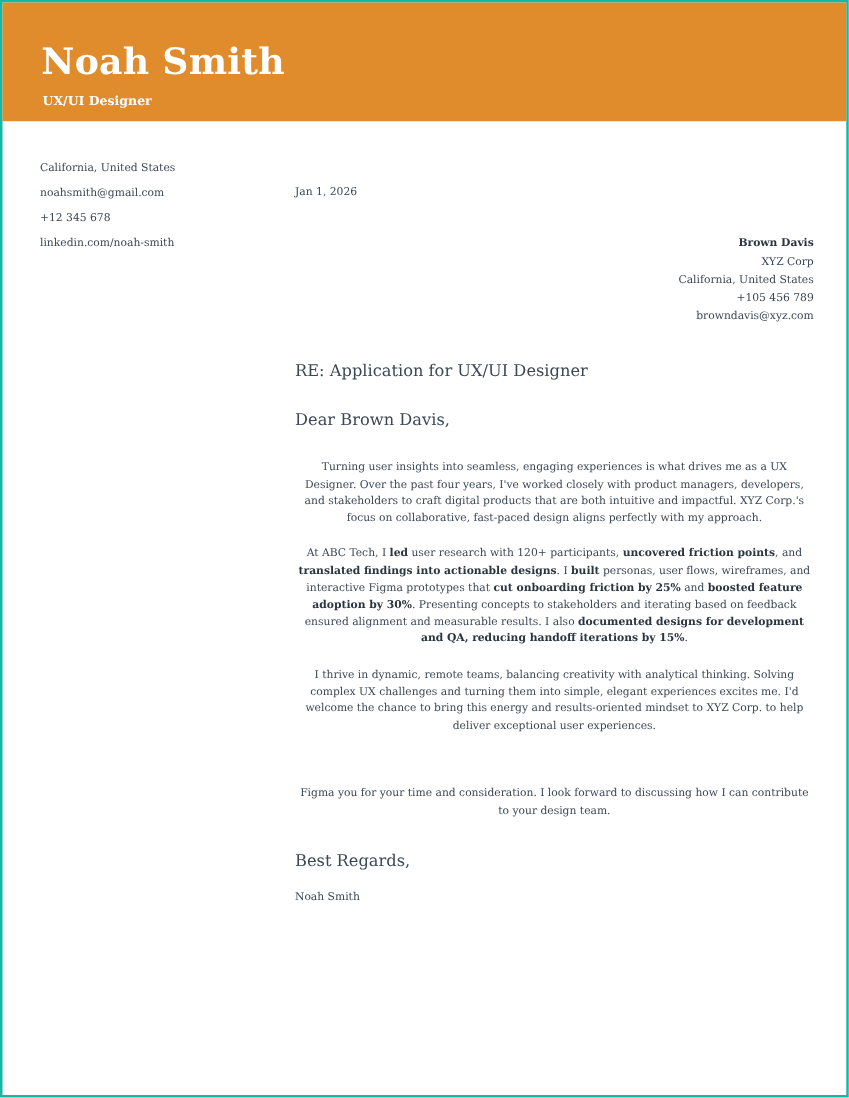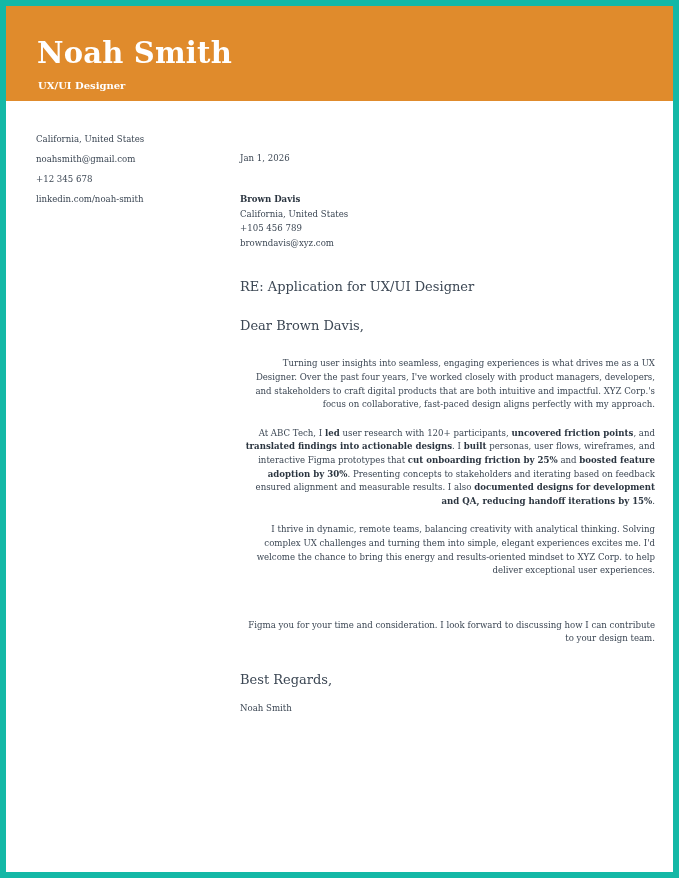--- a/index.html
+++ b/index.html
@@ -12,21 +12,21 @@
     height: 878px;
     overflow: hidden;
     font-family: "DejaVu Serif", "Liberation Serif", serif;
   }
   .page {
     position: relative;
     width: 679px;
     height: 878px;
     background: #ffffff;
     box-sizing: border-box;
-    border: 6px solid #14b8a6;
+    border: 2px solid #14b8a6;
     overflow: hidden;
   }
   
   .header {
     position: absolute;
     left: -1px;
     top: -1px;
     width: 679px;
     height: 96px;
     background: #e08b2c;
@@ -88,20 +88,21 @@
     color: #3c4754;
     margin-bottom: 28px;
   }
   .recipient {
     margin-bottom: 31px;
   }
   .recipient-line {
     font-size: 8.6px;
     line-height: 14.6px;
     color: #3c4754;
+    text-align: right;
   }
   .recipient-line.bold {
     font-weight: 700;
     color: #2b3540;
   }
   .subject {
     font-size: 13px;
     line-height: 12px;
     color: #3c4754;
     margin-bottom: 27px;
@@ -109,21 +110,21 @@
   .salutation {
     font-size: 13px;
     line-height: 12px;
     color: #3c4754;
     margin-bottom: 25px;
   }
   .para {
     font-size: 8.6px;
     line-height: 13.6px;
     color: #3c4754;
-    text-align: right;
+    text-align: center;
     margin-bottom: 15px;
   }
   .para b {
     font-weight: 700;
     color: #2b3540;
   }
   .closing-block {
     margin-top: 41px;
   }
   .signoff {
@@ -157,20 +158,21 @@
       <div class="sidebar-line">+12 345 678</div>
       <div class="sidebar-line">linkedin.com/noah-smith</div>
     </div>
 
     <div class="main">
 
       <div class="date">Jan 1, 2026</div>
 
       <div class="recipient">
         <div class="recipient-line bold">Brown Davis</div>
+        <div class="recipient-line">XYZ Corp</div>
         <div class="recipient-line">California, United States</div>
         <div class="recipient-line">+105 456 789</div>
         <div class="recipient-line">browndavis@xyz.com</div>
       </div>
 
       <div class="subject">RE: Application for UX/UI Designer</div>
 
       <div class="salutation">Dear Brown Davis,</div>
 
       <div class="para">Turning user insights into seamless, engaging experiences is what drives me as a UX Designer. Over the past four years, I've worked closely with product managers, developers, and stakeholders to craft digital products that are both intuitive and impactful. XYZ Corp.'s focus on collaborative, fast-paced design aligns perfectly with my approach.</div>

